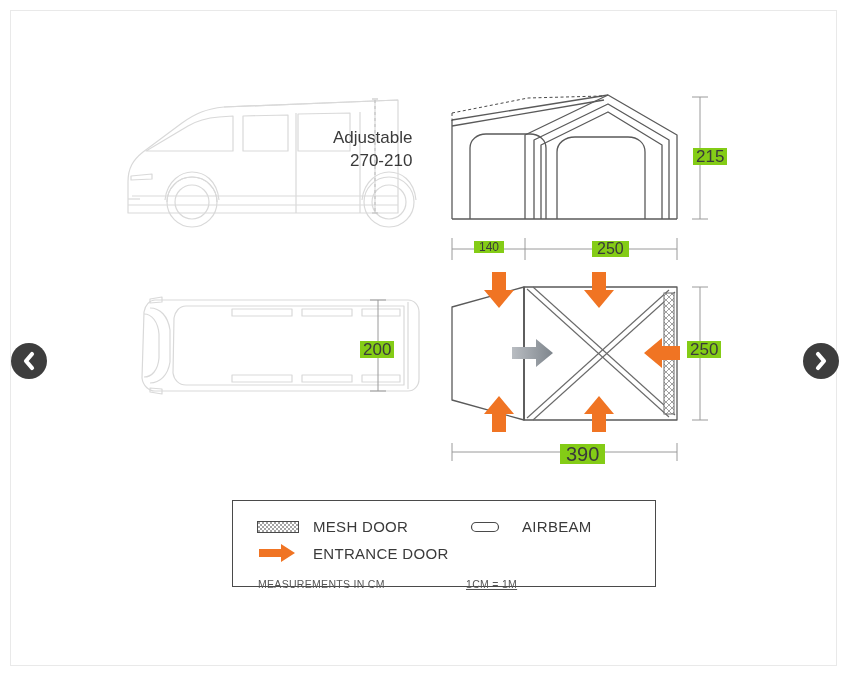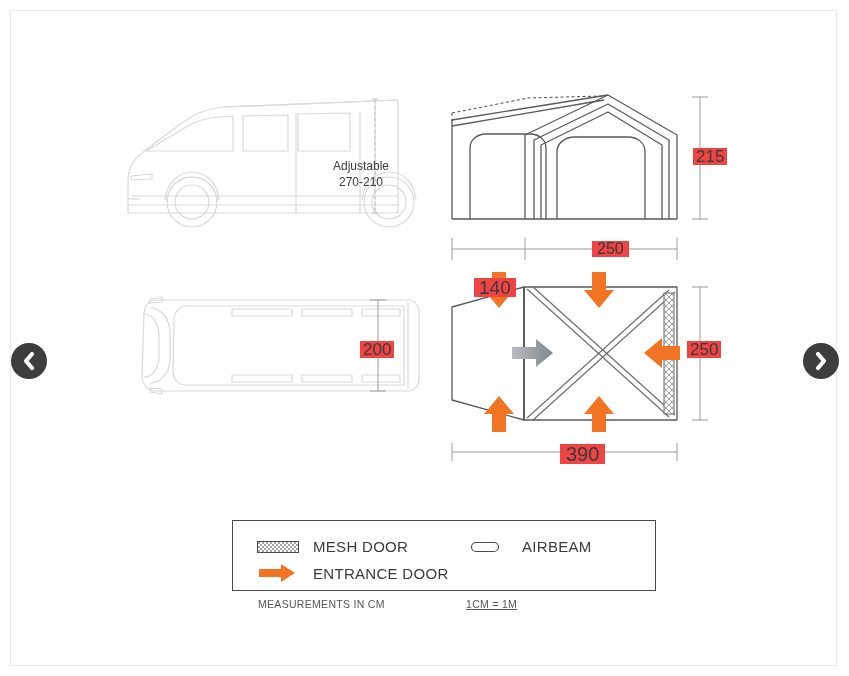--- a/index.html
+++ b/index.html
@@ -53,46 +53,46 @@
     height: 676px;
     z-index: 10;
   }
 
   
   .dim-label {
     position: absolute;
     font-family: "Liberation Sans", sans-serif;
     color: #3a3a3a;
     white-space: nowrap;
-    background: #ef4444;
+    background: #84cc16;
     line-height: 1;
     z-index: 20;
   }
   #label-adjustable {
     left: 333px;
-    top: 158px;
-    font-size: 12px;
-    text-align: center;
+    top: 127px;
+    font-size: 17px;
+    text-align: right;
     line-height: 1.35;
     background: transparent;
   }
   #label-height-215 { left: 693px; top: 148px; font-size: 17px; padding: 0 3px; }
   #label-depth-200  { left: 360px; top: 341px; font-size: 17px; padding: 0 3px; }
-  #label-front-140  { left: 474px; top: 241px; font-size: 19px; padding: 0 5px; margin-top: 37px; }
+  #label-front-140  { left: 474px; top: 241px; font-size: 12px; padding: 0 5px; }
   #label-rear-250   { left: 592px; top: 241px; font-size: 16px; padding: 0 5px; }
   #label-width-250  { left: 687px; top: 341px; font-size: 17px; padding: 0 3px; }
   #label-length-390 { left: 560px; top: 444px; font-size: 20px; padding: 0 6px; }
 
   
   #legend-box {
     position: absolute;
     left: 232px;
-    top: 520px;
+    top: 500px;
     width: 424px;
-    height: 71px;
+    height: 87px;
     border: 1px solid #4a4a4a;
     background: #ffffff;
     box-sizing: border-box;
     z-index: 20;
   }
   .legend-row {
     position: absolute;
     display: flex;
     align-items: center;
   }

